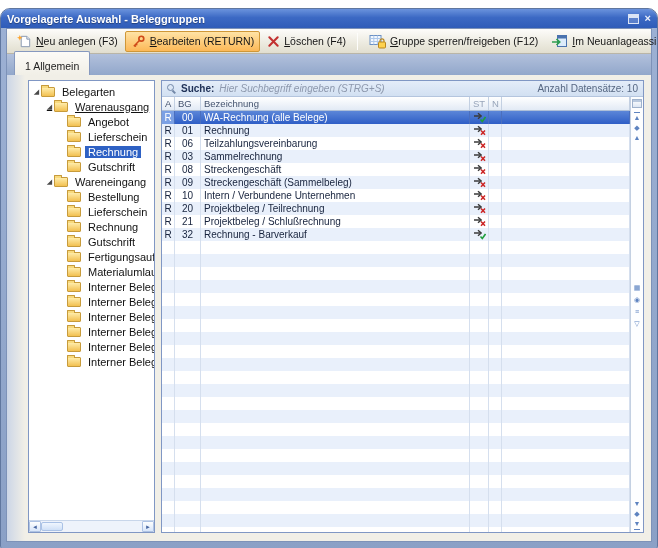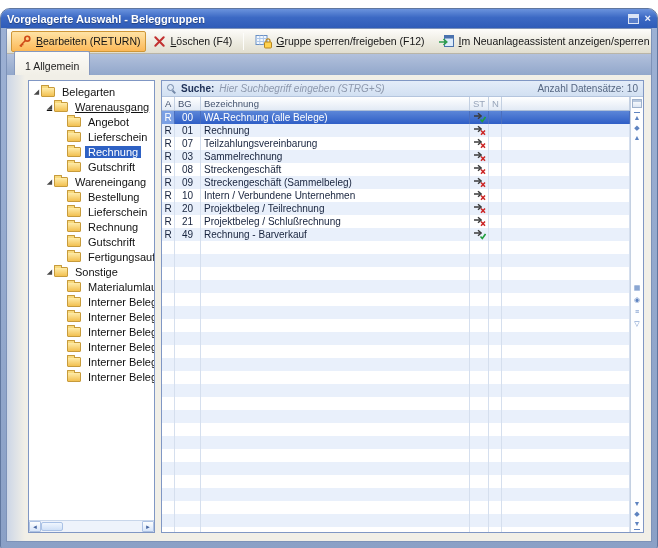--- a/index.html
+++ b/index.html
@@ -105,20 +105,30 @@
     <span class="title">Vorgelagerte Auswahl - Beleggruppen</span>
     <span class="win-controls">
       <span class="win-restore"></span>
       <span class="win-close">×</span>
     </span>
   </div>
 
   <div class="body-wrap">
 
     <div class="toolbar">
+      <button class="tbtn">
+        <span class="tico">
+          <svg width="15" height="15" viewBox="0 0 16 16">
+              <path d="M4.5 2.5h6l3 3v8h-9z" fill="#fff" stroke="#8494ae"></path>
+              <path d="M10.5 2.5v3h3" fill="#e8eef8" stroke="#8494ae"></path>
+              <path d="M3 1l.9 2.1L6 4l-2.1.9L3 7l-.9-2.1L0 4l2.1-.9z" fill="#fda531"></path>
+            </svg>
+        </span>
+        <span class="lbl"><u>N</u>eu anlegen (F3)</span>
+      </button>
       <button class="tbtn active">
         <span class="tico">
           <svg width="15" height="15" viewBox="0 0 16 16">
               <circle cx="11" cy="5" r="2.6" fill="none" stroke="#cf4a18" stroke-width="1.8"></circle>
               <path d="M9 7L3 13M3.5 12.5l2 .5M5 11l1.8.4" stroke="#cf4a18" stroke-width="1.6" fill="none"></path>
             </svg>
         </span>
         <span class="lbl"><u>B</u>earbeiten (RETURN)</span>
       </button>
       <button class="tbtn">
@@ -231,25 +241,20 @@
     <span class="folder"></span>
     <span class="tlabel">Gutschrift</span>
   </div>
 
   <div class="tree-item" style="padding-left: 29px;">
     <span class="twisty" style="visibility: hidden;"></span>
     <span class="folder"></span>
     <span class="tlabel">Fertigungsauftrag (PPS)</span>
   </div>
 
-  <div class="tree-item" style="padding-left: 16px;">
-    <span class="twisty">◢</span>
-    <span class="folder"></span>
-    <span class="tlabel">Sonstige</span>
-  </div>
 
   <div class="tree-item" style="padding-left: 29px;">
     <span class="twisty" style="visibility: hidden;"></span>
     <span class="folder"></span>
     <span class="tlabel">Materialumlauf/Reparatur</span>
   </div>
 
   <div class="tree-item" style="padding-left: 29px;">
     <span class="twisty" style="visibility: hidden;"></span>
     <span class="folder"></span>
@@ -339,21 +344,21 @@
                         <path d="M8 5.5l4 4.2M12 5.5l-4 4.2" stroke="#cc2424" stroke-width="1.5"></path>
                       </svg>
 
     </span>
     <span class="c cn"></span>
     <span class="c cfill"></span>
   </div>
 
   <div class="grow plain">
     <span class="c ca">R</span>
-    <span class="c cbg">07</span>
+    <span class="c cbg">06</span>
     <span class="c cbez">Teilzahlungsvereinbarung</span>
     <span class="c cst">
       <svg class="st-ic st-cross" width="13" height="11" viewBox="0 0 13 11">
                         <path d="M1 4h6" stroke="#3a3a3a" stroke-width="1.4"></path>
                         <path d="M5 1.2L8.2 4 5 6.8" fill="none" stroke="#3a3a3a" stroke-width="1.4"></path>
                         <path d="M8 5.5l4 4.2M12 5.5l-4 4.2" stroke="#cc2424" stroke-width="1.5"></path>
                       </svg>
 
     </span>
     <span class="c cn"></span>
@@ -451,21 +456,21 @@
                         <path d="M8 5.5l4 4.2M12 5.5l-4 4.2" stroke="#cc2424" stroke-width="1.5"></path>
                       </svg>
 
     </span>
     <span class="c cn"></span>
     <span class="c cfill"></span>
   </div>
 
   <div class="grow stripe">
     <span class="c ca">R</span>
-    <span class="c cbg">49</span>
+    <span class="c cbg">32</span>
     <span class="c cbez">Rechnung - Barverkauf</span>
     <span class="c cst">
 
       <svg class="st-ic st-check" width="13" height="11" viewBox="0 0 13 11">
                         <path d="M1 4h6" stroke="#3a3a3a" stroke-width="1.4"></path>
                         <path d="M5 1.2L8.2 4 5 6.8" fill="none" stroke="#3a3a3a" stroke-width="1.4"></path>
                         <path d="M7.5 7.5l1.8 2L12.5 5" fill="none" stroke="#1f9e3c" stroke-width="1.6"></path>
                       </svg>
     </span>
     <span class="c cn"></span>

